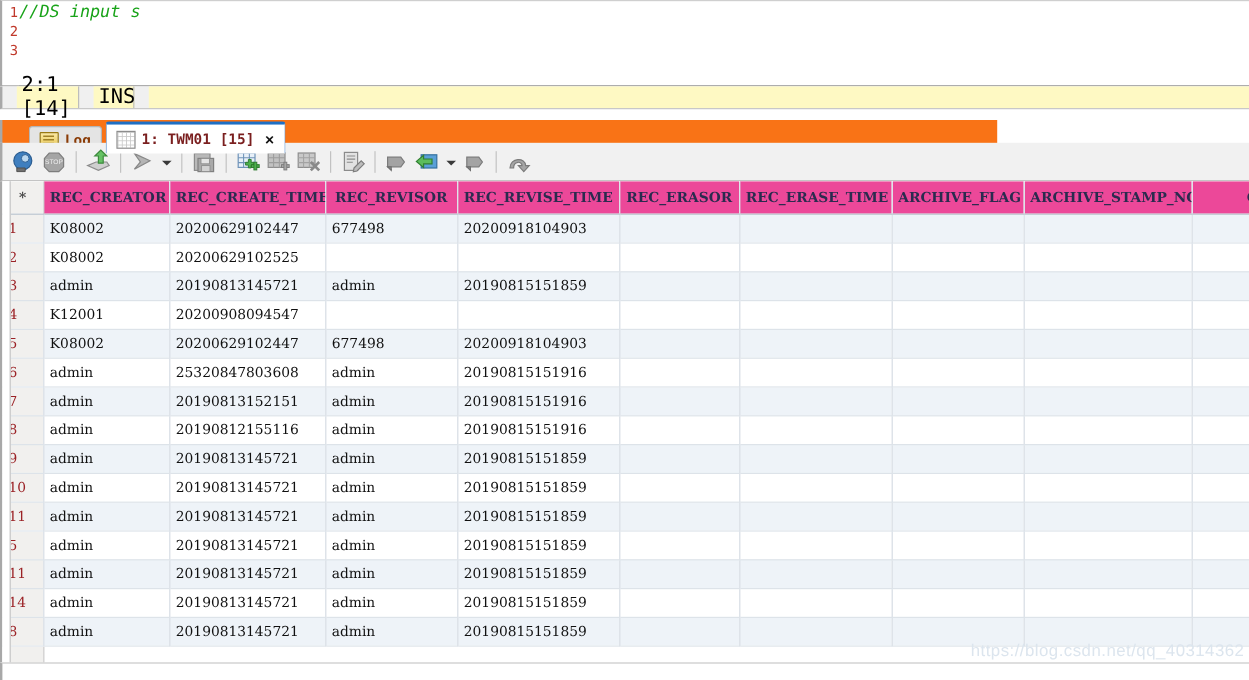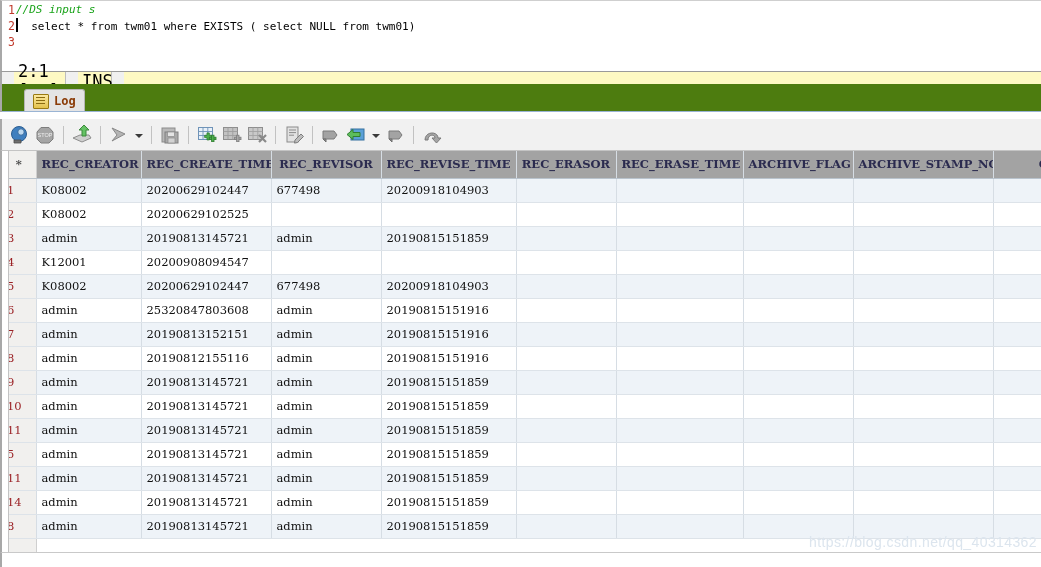--- a/index.html
+++ b/index.html
@@ -48,21 +48,21 @@
     display: block;
     padding-right: 1px;
   }
   .code-area {
     flex: 1 1 auto;
     position: relative;
     padding-top: 1px;
   }
   .code-line {
     font-family: "DejaVu Sans Mono", monospace;
-    font-size: 11px;
+    font-size: 14px;
     line-height: 16px;
     white-space: pre;
     height: 16px;
   }
   .cmt { color: #19a319; font-style: italic; }
   .caret {
     display: inline-block;
     width: 2px;
     height: 14px;
     background: #000;
@@ -95,24 +95,24 @@
     box-sizing: border-box;
     margin-left: 12px;
   }
   .sb-cell.pos { width: 52px; }
   .sb-cell.ins { width: 34px; }
   .sb-cell.flex { flex: 1 1 auto; border-right: none; }
 
   
   .tabstrip {
     position: absolute;
-    left: 0; top: 84px;
-    width: 1041px;
+    left: 0; top: 100px;
+    width: 831px;
     height: 28px;
-    background: #4d7c0f;
+    background: #f97316;
     box-sizing: border-box;
     border-left: 2px solid #a8a8a8;
   }
   .tabstrip:after {
     content: "";
     position: absolute;
     left: 0; right: 0; bottom: 0;
     height: 1px;
     background: #9ab4d4;
   }
@@ -252,21 +252,21 @@
     border-bottom: 1px solid #dde3e9;
     padding: 0 5px;
     height: 24px;
     font-size: 11.5px;
     text-align: left;
     white-space: nowrap;
     overflow: hidden;
     box-sizing: border-box;
   }
   table.grid thead th {
-    background: #a3a3a3;
+    background: #ec4899;
     border-bottom: 1px solid #b9c3cd;
     color: #2b2b4f;
     font-family: "DejaVu Serif", serif;
     font-weight: bold;
     font-size: 11.5px;
     height: 27px;
     text-align: center;
   }
   table.grid thead th.rowhdr {
     background: #f1f0ee;
@@ -340,36 +340,40 @@
 
 <div class="editor-wrap">
   <div class="editor-inner">
     <div class="gutter">
       <span class="ln">1</span>
       <span class="ln">2</span>
       <span class="ln">3</span>
     </div>
     <div class="code-area">
       <div class="code-line"><span class="cmt">//DS input s</span></div>
-      <div class="code-line"><span class="caret"></span><span class="selbg">  select * from twm01 where EXISTS ( select NULL from twm01)</span></div>
       <div class="code-line"><span></span></div>
     </div>
   </div>
 </div>
 
 <div class="statusbar">
   <div class="sb-cell pos">2:1 [14]</div>
   <div class="sb-cell ins">INS</div>
   <div class="sb-cell flex"></div>
 </div>
 
 <div class="tabstrip">
   <div class="tab log">
     <span class="ico-log"></span>
     <span class="tab-label">Log</span>
+  </div>
+  <div class="tab active">
+    <span class="ico-grid-tab"></span>
+    <span class="tab-label">1: TWM01 [15]</span>
+    <span class="tab-close">×</span>
   </div>
 </div>
 
 <div class="toolbar">
 
   <span class="tb-btn">
     <svg width="22" height="22" viewBox="0 0 22 22">
       <circle cx="10" cy="10" r="7.5" fill="#3f7fbf" stroke="#2b5d91"></circle>
       <circle cx="12" cy="8" r="3.2" fill="#bcd8ef" stroke="#2b5d91" stroke-width="0.8"></circle>
       <path d="M5 16 h7 v3 h-7 z" fill="#6f6f6f" stroke="#4d4d4d" stroke-width="0.8"></path>

